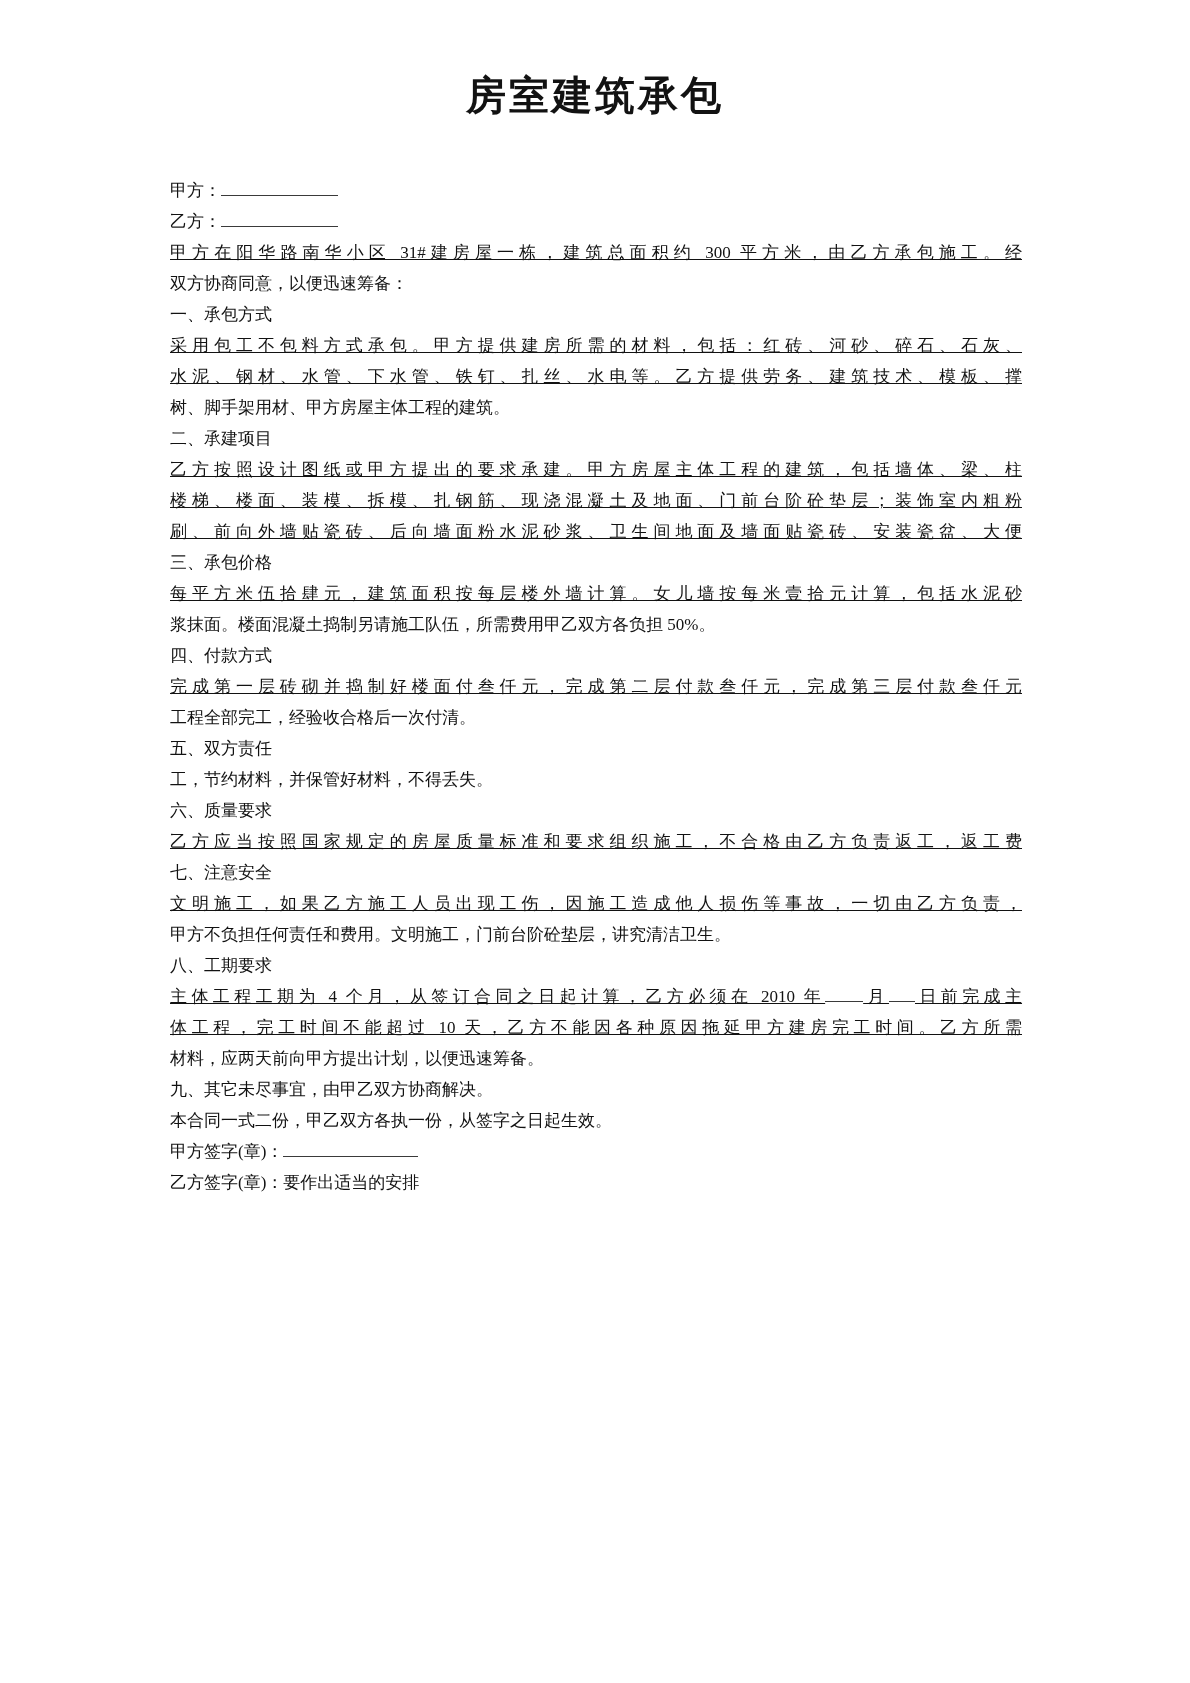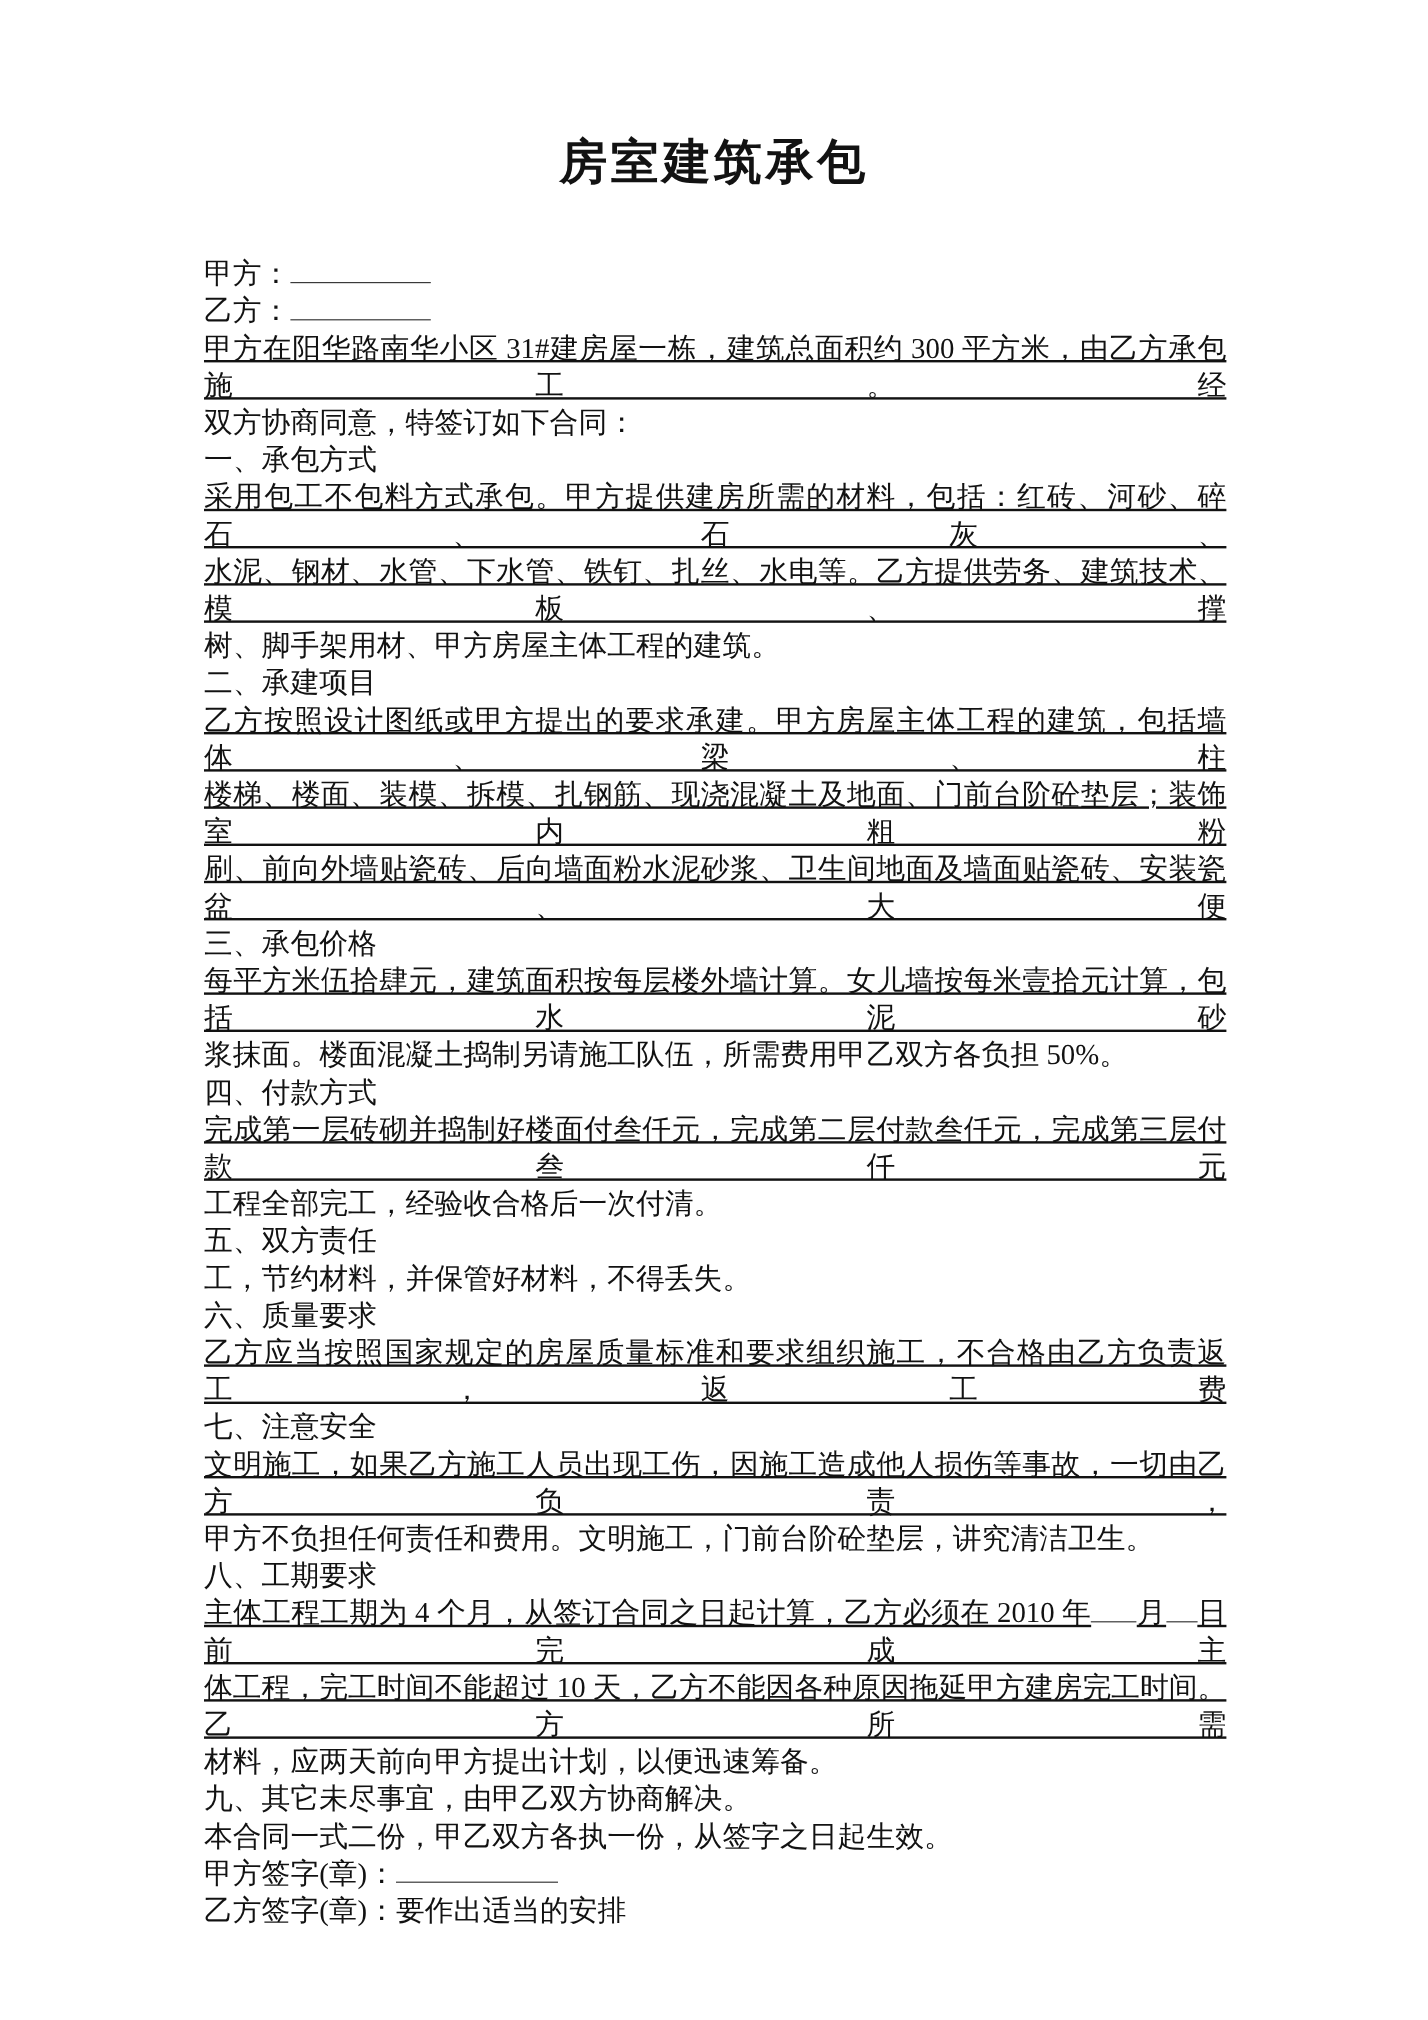--- a/index.html
+++ b/index.html
@@ -15,30 +15,30 @@
     overflow: hidden;
   }
   .page {
     position: relative;
     width: 1190px;
     height: 1683px;
     background: #ffffff;
   }
   .doc-title {
     margin: 0;
-    padding-top: 110px;
+    padding-top: 71px;
     text-align: center;
     font-size: 40px;
     line-height: 50px;
     font-weight: 700;
     letter-spacing: 3px;
   }
   .doc-body {
     margin: 54px 168px 0 170px; 
-    font-size: 24px;
+    font-size: 17px;
     line-height: 31px;
   }
   .line {
     min-height: 31px;
     text-align: left;
     white-space: pre-wrap;
   }
   .line.fill {
     text-align: justify;
     text-align-last: justify;
@@ -53,21 +53,21 @@
 </style>
 </head>
 <body>
 
 <div class="page">
   <h1 class="doc-title">房室建筑承包</h1>
   <main class="doc-body" id="doc-body">
       <div class="line"><span>甲方：</span><span class="blank" style="width: 117px;"></span></div>
       <div class="line"><span>乙方：</span><span class="blank" style="width: 117px;"></span></div>
       <div class="line fill"><span>甲方在阳华路南华小区 31#建房屋一栋，建筑总面积约 300 平方米，由乙方承包施工。经</span></div>
-      <div class="line"><span>双方协商同意，特签订如下合同：</span></div>
+      <div class="line"><span>双方协商同意，以便迅速筹备：</span></div>
       <div class="line"><span>一、承包方式</span></div>
       <div class="line fill"><span>采用包工不包料方式承包。甲方提供建房所需的材料，包括：红砖、河砂、碎石、石灰、</span></div>
       <div class="line fill"><span>水泥、钢材、水管、下水管、铁钉、扎丝、水电等。乙方提供劳务、建筑技术、模板、撑</span></div>
       <div class="line"><span>树、脚手架用材、甲方房屋主体工程的建筑。</span></div>
       <div class="line"><span>二、承建项目</span></div>
       <div class="line fill"><span>乙方按照设计图纸或甲方提出的要求承建。甲方房屋主体工程的建筑，包括墙体、梁、柱</span></div>
       <div class="line fill"><span>楼梯、楼面、装模、拆模、扎钢筋、现浇混凝土及地面、门前台阶砼垫层；装饰室内粗粉</span></div>
       <div class="line fill"><span>刷、前向外墙贴瓷砖、后向墙面粉水泥砂浆、卫生间地面及墙面贴瓷砖、安装瓷盆、大便</span></div>
       <div class="line"><span>三、承包价格</span></div>
       <div class="line fill"><span>每平方米伍拾肆元，建筑面积按每层楼外墙计算。女儿墙按每米壹拾元计算，包括水泥砂</span></div>

